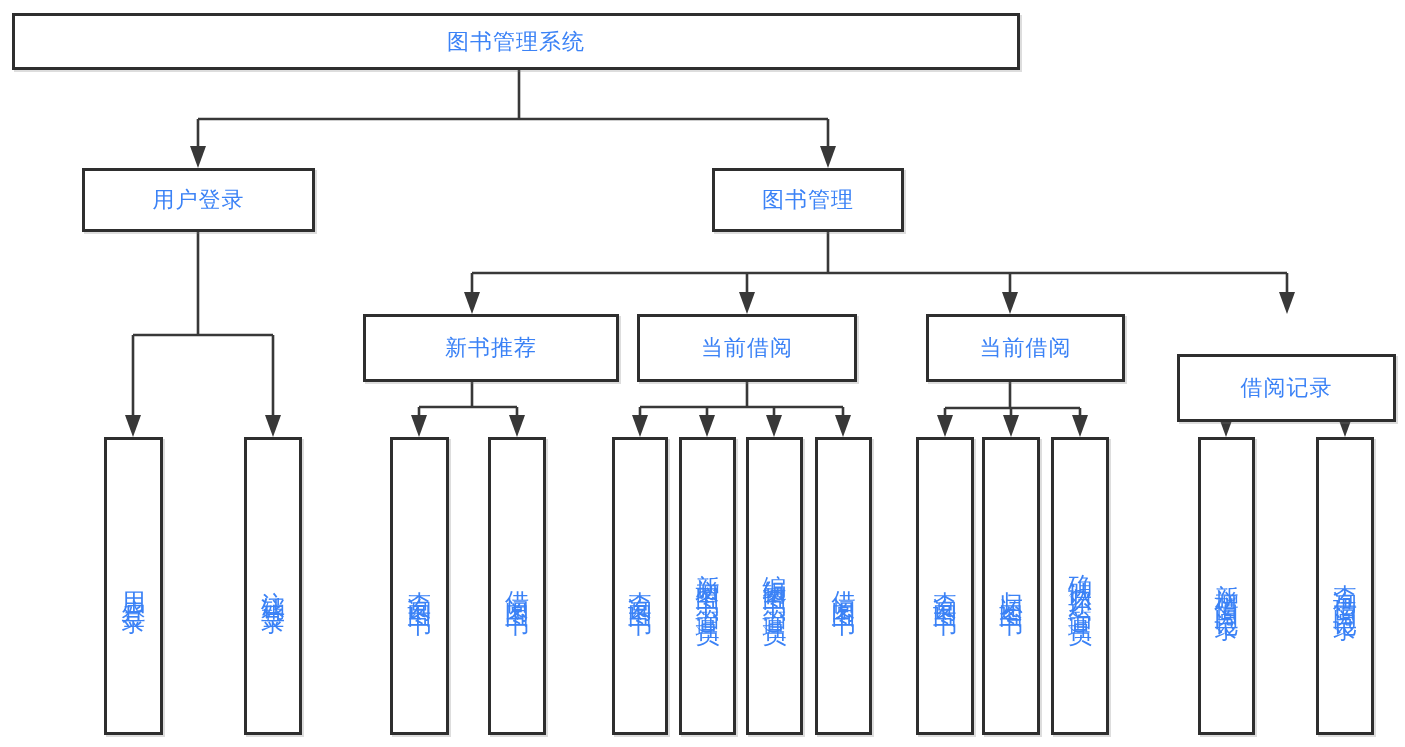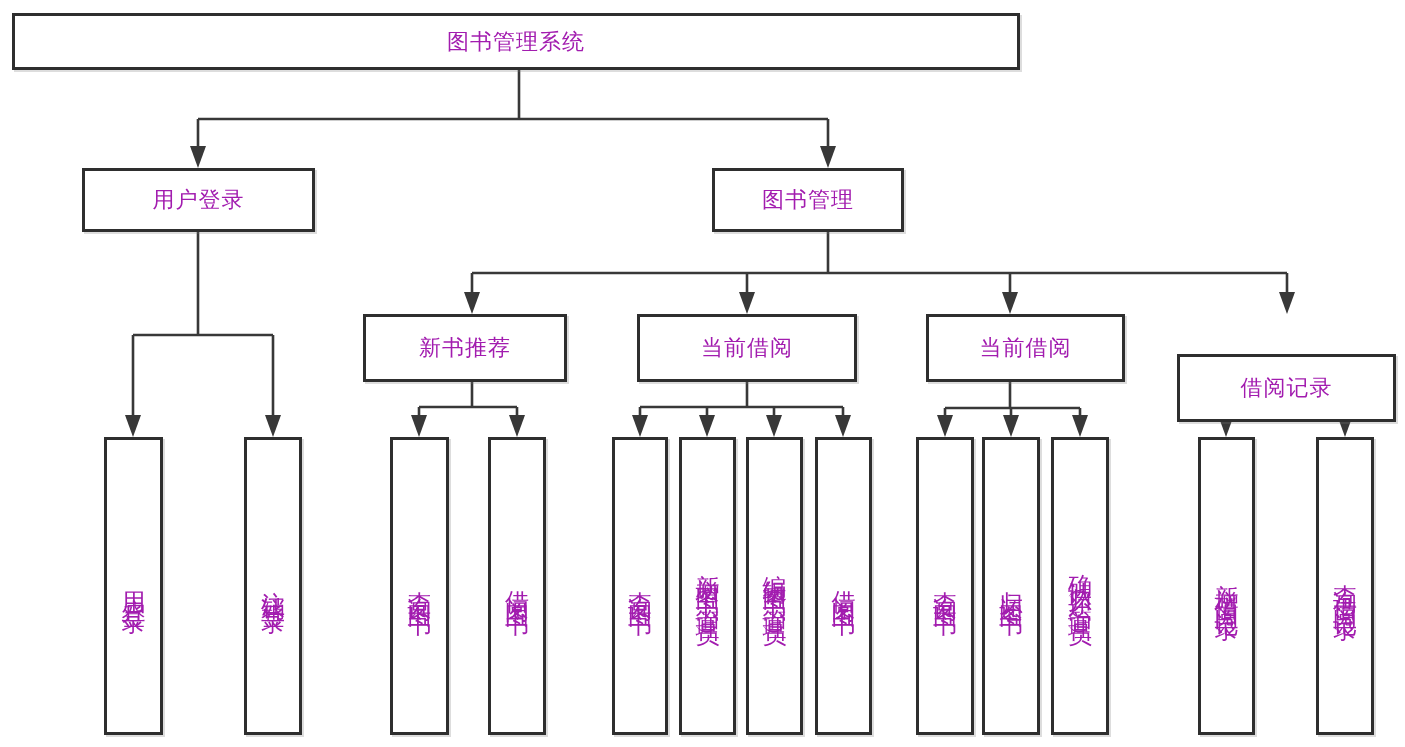--- a/index.html
+++ b/index.html
@@ -19,21 +19,21 @@
   }
   .node {
     position: absolute;
     box-sizing: border-box;
     background: #ffffff;
     border: 3px solid #2e2e2e;
     box-shadow: 2px 2px 0 rgba(120,120,120,0.25);
     display: flex;
     align-items: center;
     justify-content: center;
-    color: #a21caf;
+    color: #3b82f6;
     z-index: 2;
     white-space: nowrap;
   }
   .node.h { font-size: 22px; letter-spacing: 1px; }
   .node.v {
     writing-mode: vertical-rl;
     text-orientation: mixed;
     font-size: 24px;
     letter-spacing: 7px;
   }
@@ -145,21 +145,21 @@
         <line x1="1345" y1="408" x2="1345" y2="419" stroke="#383838" stroke-width="2.6"></line>
         <polygon points="1337,415 1353,415 1345,437" fill="#383838"></polygon>
       </g>
     </svg>
 
   <div class="node h" style="left:12px; top:13px; width:1008px; height:57px;">图书管理系统</div>
 
   <div class="node h" style="left:82px; top:168px; width:233px; height:64px;">用户登录</div>
   <div class="node h" style="left:712px; top:168px; width:192px; height:64px;">图书管理</div>
 
-  <div class="node h" style="left:363px; top:314px; width:204px; height:68px;">新书推荐</div>
+  <div class="node h" style="left:363px; top:314px; width:256px; height:68px;">新书推荐</div>
   <div class="node h" style="left:637px; top:314px; width:220px; height:68px;">当前借阅</div>
   <div class="node h" style="left:926px; top:314px; width:199px; height:68px;">当前借阅</div>
   <div class="node h" style="left:1177px; top:314px; width:219px; height:68px;margin-top:40px;">借阅记录</div>
 
   <div class="node v" style="left:104px; top:437px; width:59px; height:298px;">用户登录</div>
   <div class="node v" style="left:244px; top:437px; width:58px; height:298px;">注销登录</div>
 
   <div class="node v" style="left:390px; top:437px; width:59px; height:298px;">查询图书</div>
   <div class="node v" style="left:488px; top:437px; width:58px; height:298px;">借阅图书</div>
 

